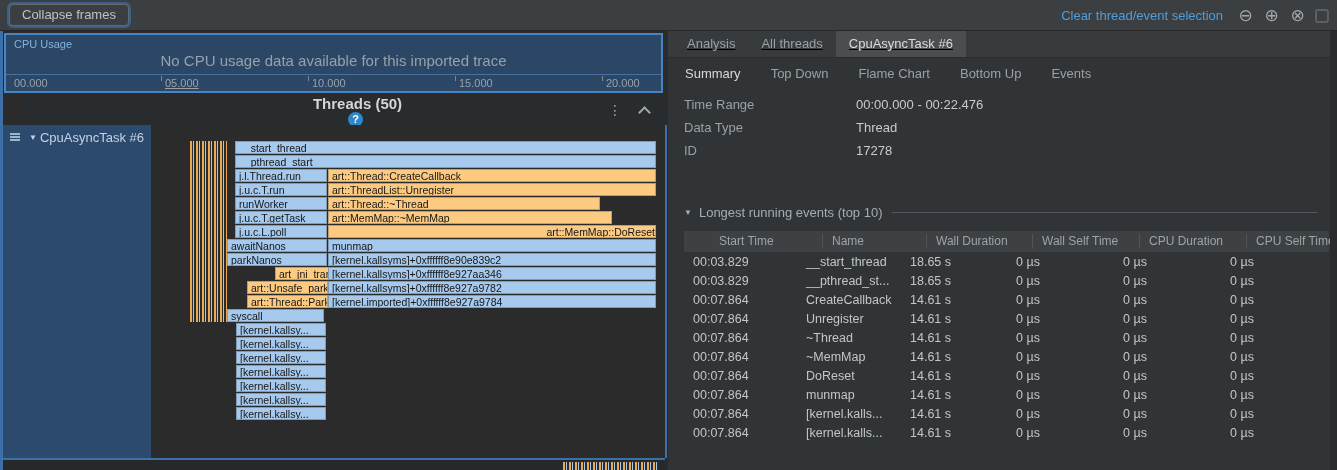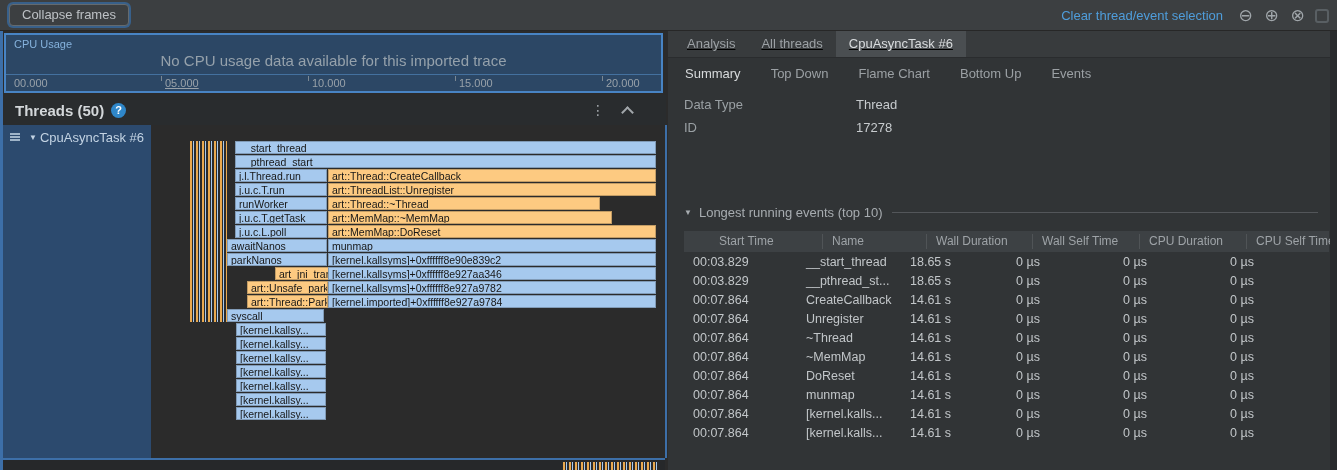--- a/index.html
+++ b/index.html
@@ -23,22 +23,22 @@
   .left-pane{position:absolute;left:0;top:31px;width:668px;height:439px;background:#2b2b2b;
           border-left:3px solid #3d6fa8;box-sizing:border-box;}
   .cpu-panel{position:absolute;left:1px;top:2px;width:659px;height:60px;background:#2c4765;
           border:2px solid #4884c4;box-sizing:border-box;}
   .cpu-label{position:absolute;left:8px;top:3px;font-size:11px;color:#85b2dd;}
   .cpu-msg{position:absolute;left:0;top:17px;width:100%;text-align:center;font-size:15px;color:#95a1ab;}
   .cpu-axis{position:absolute;left:0;bottom:0;width:100%;height:16px;border-top:1px solid #44719f;}
   .ax-tick{position:absolute;top:1px;width:1px;height:5px;background:#7b8893;}
   .ax-lab{position:absolute;top:2px;font-size:11px;color:#98a1a9;white-space:nowrap;}
 
-  .threads-header{position:absolute;left:1px;top:64px;width:662px;height:30px;background:#292c2e;
-          display:flex;align-items:center;}
+  .threads-header{position:absolute;left:18px;top:64px;width:662px;height:30px;background:#292c2e;
+          display:flex;align-items:center;flex-direction:column;}
   .threads-title{margin-left:11px;font-size:15px;font-weight:bold;color:#d3d7da;}
   .help-icon{margin-left:7px;width:15px;height:15px;border-radius:50%;background:#2f87c9;color:#fff;
           font-size:11px;font-weight:bold;text-align:center;line-height:15px;cursor:pointer;}
   .kebab{position:absolute;left:587px;top:7px;color:#a2a7ab;font-size:14px;cursor:pointer;}
   .chev-wrap{position:absolute;left:616px;top:8px;width:16px;height:16px;cursor:pointer;}
   .chev-up{position:absolute;left:3px;top:5px;width:7px;height:7px;border-left:2px solid #a2a7ab;
           border-top:2px solid #a2a7ab;transform:rotate(45deg);}
 
   .threads-body{position:absolute;left:0;top:94px;width:662px;height:333px;}
   .names-col{position:absolute;left:0;top:0;width:148px;height:100%;background:#2c4a6e;overflow:hidden;}
@@ -151,21 +151,21 @@
           <div class="bar blue" style="left: 84px; top: 30px; width: 421px;">__pthread_start</div>
           <div class="bar blue" style="left: 84px; top: 44px; width: 92px;">j.l.Thread.run</div>
           <div class="bar orange" style="left: 177px; top: 44px; width: 328px;">art::Thread::CreateCallback</div>
           <div class="bar blue" style="left: 84px; top: 58px; width: 92px;">j.u.c.T.run</div>
           <div class="bar orange" style="left: 177px; top: 58px; width: 328px;">art::ThreadList::Unregister</div>
           <div class="bar blue" style="left: 84px; top: 72px; width: 92px;">runWorker</div>
           <div class="bar orange" style="left: 177px; top: 72px; width: 272px;">art::Thread::~Thread</div>
           <div class="bar blue" style="left: 84px; top: 86px; width: 92px;">j.u.c.T.getTask</div>
           <div class="bar orange" style="left: 177px; top: 86px; width: 284px;">art::MemMap::~MemMap</div>
           <div class="bar blue" style="left: 84px; top: 100px; width: 92px;">j.u.c.L.poll</div>
-          <div class="bar orange" style="left: 177px; top: 100px; width: 328px;">art::MemMap::DoReset</div>
+          <div class="bar orange" style="left: 177px; top: 100px; width: 328px; text-align: right;">art::MemMap::DoReset</div>
           <div class="bar blue" style="left: 76px; top: 114px; width: 100px;">awaitNanos</div>
           <div class="bar blue" style="left: 177px; top: 114px; width: 328px;">munmap</div>
           <div class="bar blue" style="left: 76px; top: 128px; width: 100px;">parkNanos</div>
           <div class="bar blue" style="left: 177px; top: 128px; width: 328px;">[kernel.kallsyms]+0xffffff8e90e839c2</div>
           <div class="bar orange" style="left: 96px; top: 142px; width: 81px; margin-left: 28px;">art_jni_trampo...</div>
           <div class="bar blue" style="left: 177px; top: 142px; width: 328px;">[kernel.kallsyms]+0xffffff8e927aa346</div>
           <div class="bar orange" style="left: 96px; top: 156px; width: 81px;">art::Unsafe_park</div>
           <div class="bar blue" style="left: 177px; top: 156px; width: 328px;">[kernel.kallsyms]+0xffffff8e927a9782</div>
           <div class="bar orange" style="left: 96px; top: 170px; width: 81px;">art::Thread::Park</div>
           <div class="bar blue" style="left: 177px; top: 170px; width: 328px;">[kernel.imported]+0xffffff8e927a9784</div>
@@ -194,20 +194,24 @@
     <div class="sub-tabs">
         <div class="subtab selected">Summary</div>
         <div class="subtab">Top Down</div>
         <div class="subtab">Flame Chart</div>
         <div class="subtab">Bottom Up</div>
         <div class="subtab">Events</div>
       </div>
 
     <div class="summary-rows">
         <div class="sum-row">
+          <span class="sum-label">Time Range</span>
+          <span class="sum-value">00:00.000 - 00:22.476</span>
+        </div>
+        <div class="sum-row">
           <span class="sum-label">Data Type</span>
           <span class="sum-value">Thread</span>
         </div>
         <div class="sum-row">
           <span class="sum-label">ID</span>
           <span class="sum-value">17278</span>
         </div>
       </div>
 
     <div class="section-head">

